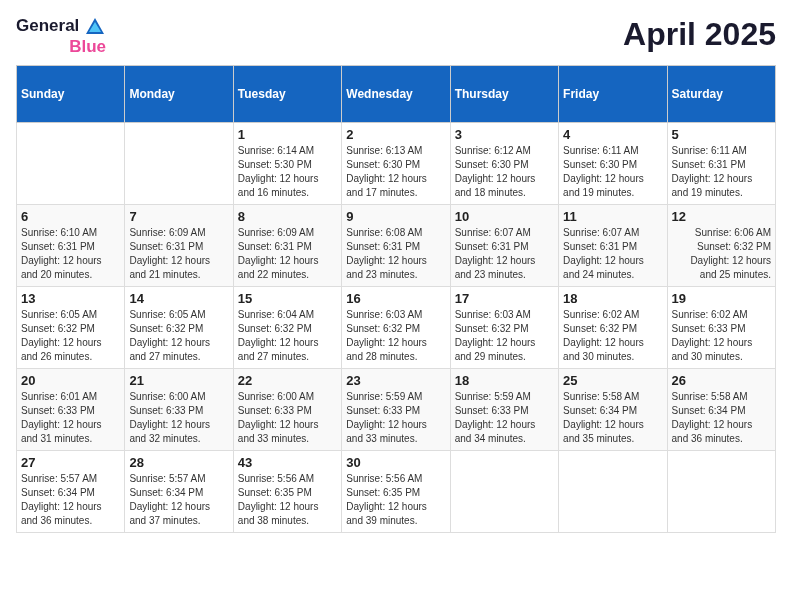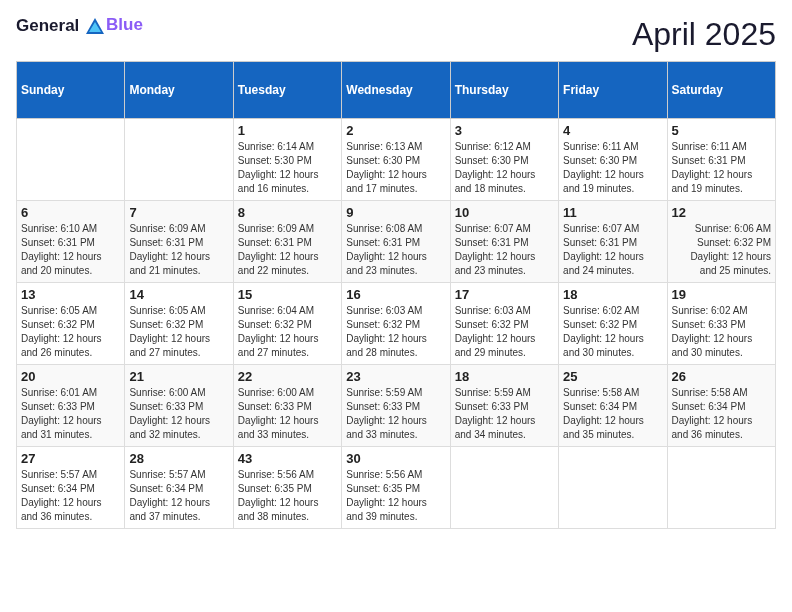--- a/index.html
+++ b/index.html
@@ -18,21 +18,21 @@
     }
     .logo {
       display: flex;
       align-items: center;
     }
     .title-block {
       text-align: right;
     }
     .month-title {
       font-size: 32px;
-      font-weight: normal;
+      font-weight: bold;
       color: #1a1a2e;
     }
     .location-title {
       font-size: 16px;
       color: #333;
     }
     .calendar-table {
       width: 100%;
       border-collapse: collapse;
       font-size: 11px;
@@ -72,28 +72,28 @@
     }
     .empty-cell {
       background: #fff !important;
     }
   </style>
 </head>
 <body>
 
 <div class="header">
   <div class="logo">
-    <div style="display:flex; flex-direction:row; line-height:1.1;">
+    <div style="display:flex; flex-direction:column; line-height:1.1;text-align:right;">
       <span style="font-size:17px; font-weight:bold; color:#1a1a2e;">General
         <svg style="display:inline-block;vertical-align:middle;" width="22" height="22" viewBox="0 0 22 22">
           <polygon points="11,2 20,18 2,18" fill="#1565c0"></polygon>
           <polygon points="11,6 17,16 5,16" fill="#4fc3f7"></polygon>
         </svg>
       </span>
-      <span style="font-size:17px; font-weight:bold; color:#8b5cf6;">Blue</span>
+      <span style="font-size:17px; font-weight:bold; color:#ec4899;">Blue</span>
     </div>
   </div>
   <div class="title-block">
     <div class="month-title">April 2025</div>
   </div>
 </div>
 
 <table class="calendar-table">
   <thead>
     <tr>

